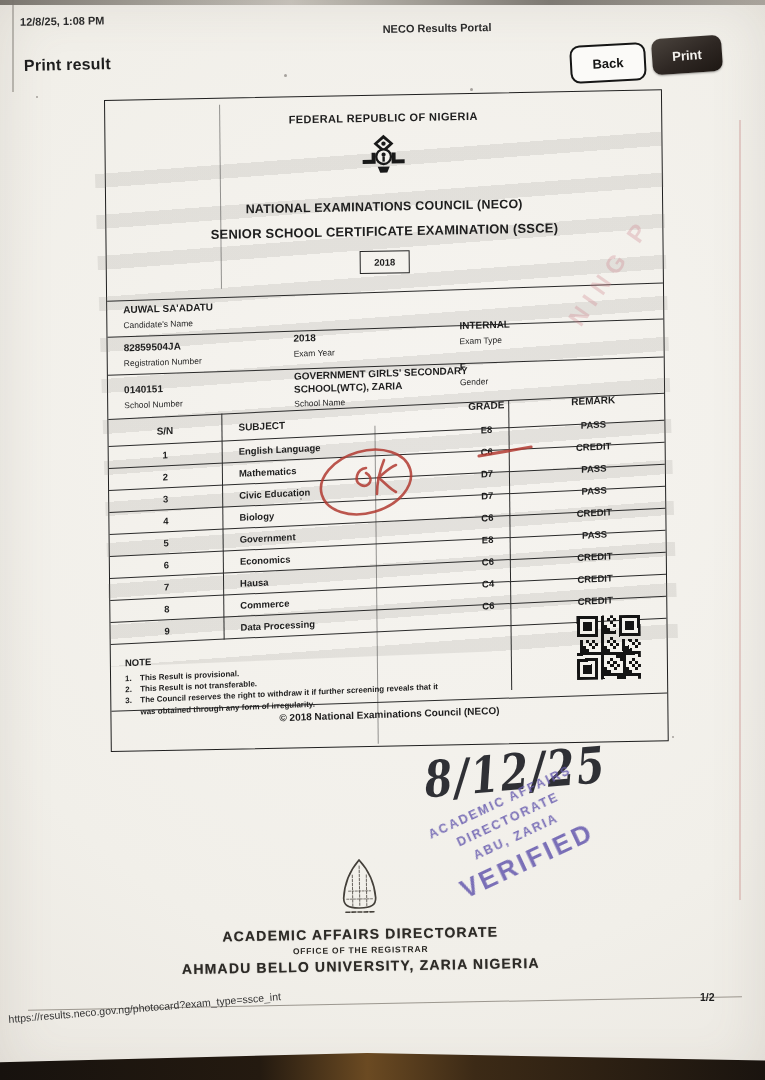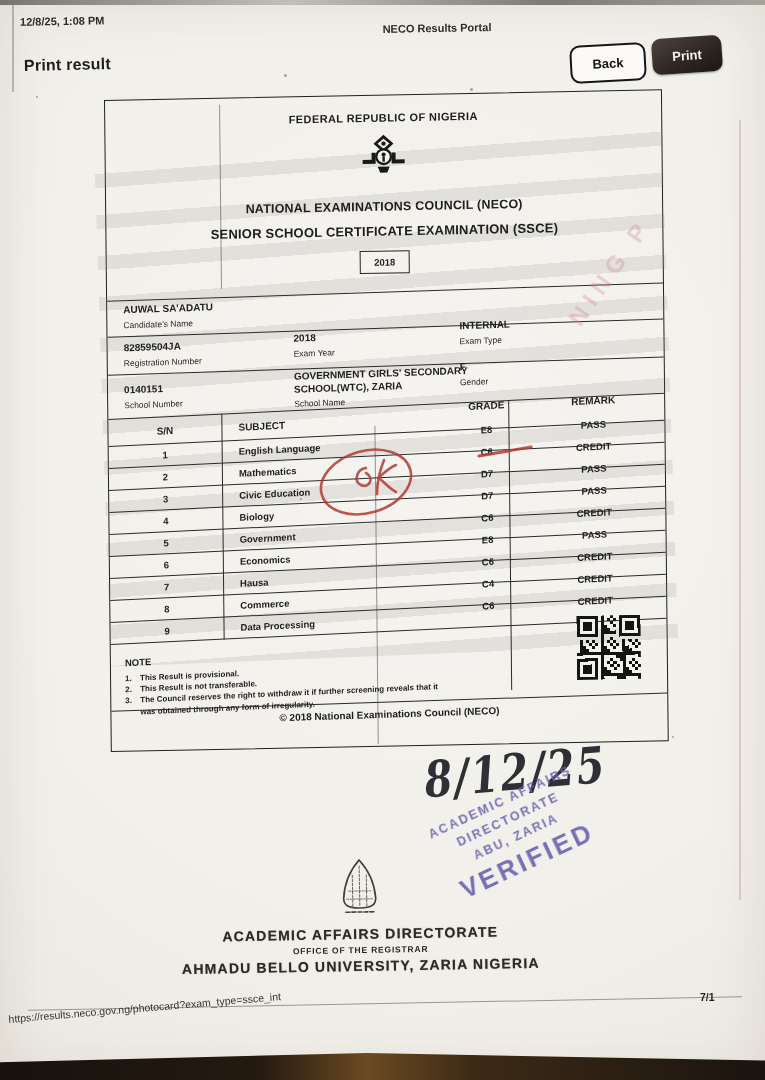--- a/index.html
+++ b/index.html
@@ -449,21 +449,21 @@
         <path d="M9,54 h28" stroke-width="1.6" stroke-dasharray="4,2"></path>
       </g>
     </svg>
     <div class="abu-line1">ACADEMIC AFFAIRS DIRECTORATE</div>
     <div class="abu-line2">OFFICE OF THE REGISTRAR</div>
     <div class="abu-line3">AHMADU BELLO UNIVERSITY, ZARIA NIGERIA</div>
   </div>
 
   <div class="abs footer-line"></div>
   <div class="abs footer-url">https://results.neco.gov.ng/photocard?exam_type=ssce_int</div>
-  <div class="abs page-num">7/1</div>
+  <div class="abs page-num">1/2</div>
 
   <div class="abs top-strip"></div>
   <div class="abs edge-left"></div>
   <div class="abs edge-right"></div>
   <div class="abs bottom-band"></div>
   <div class="abs speck" style="left:284px;top:74px"></div>
   <div class="abs speck" style="left:470px;top:88px"></div>
   <div class="abs speck" style="left:36px;top:96px;width:2px;height:2px"></div>
   <div class="abs speck" style="left:300px;top:498px;width:2px;height:2px"></div>
   <div class="abs speck" style="left:672px;top:736px;width:2px;height:2px"></div>

